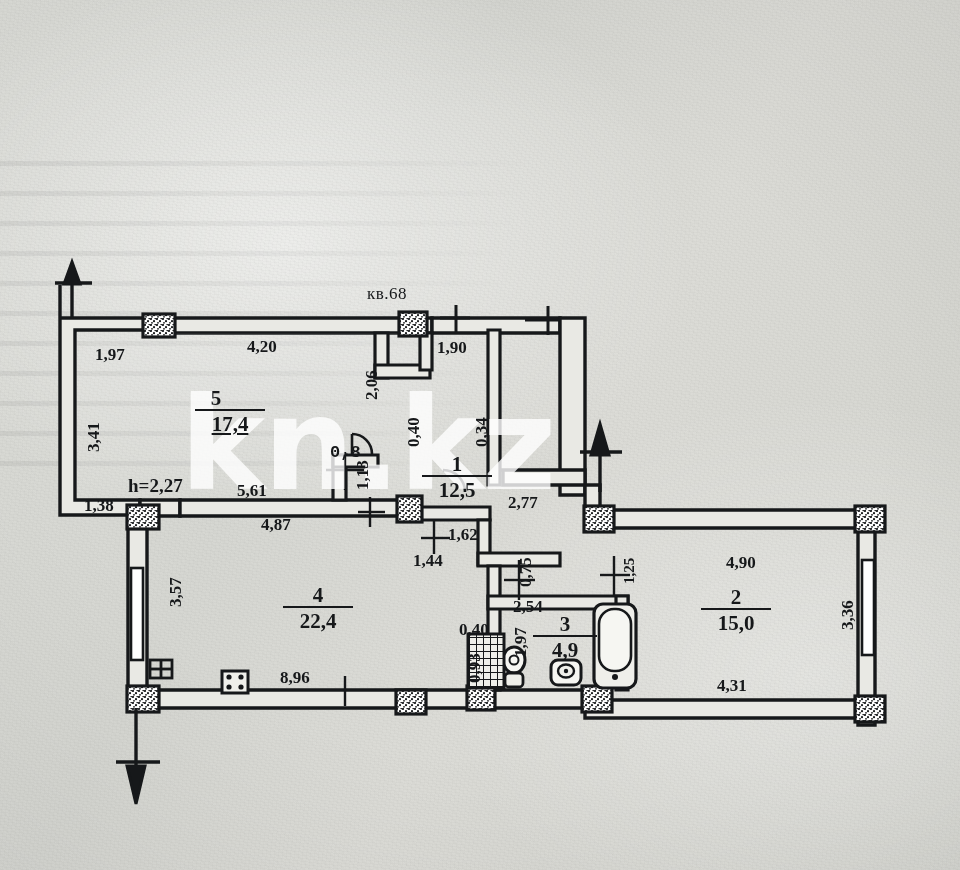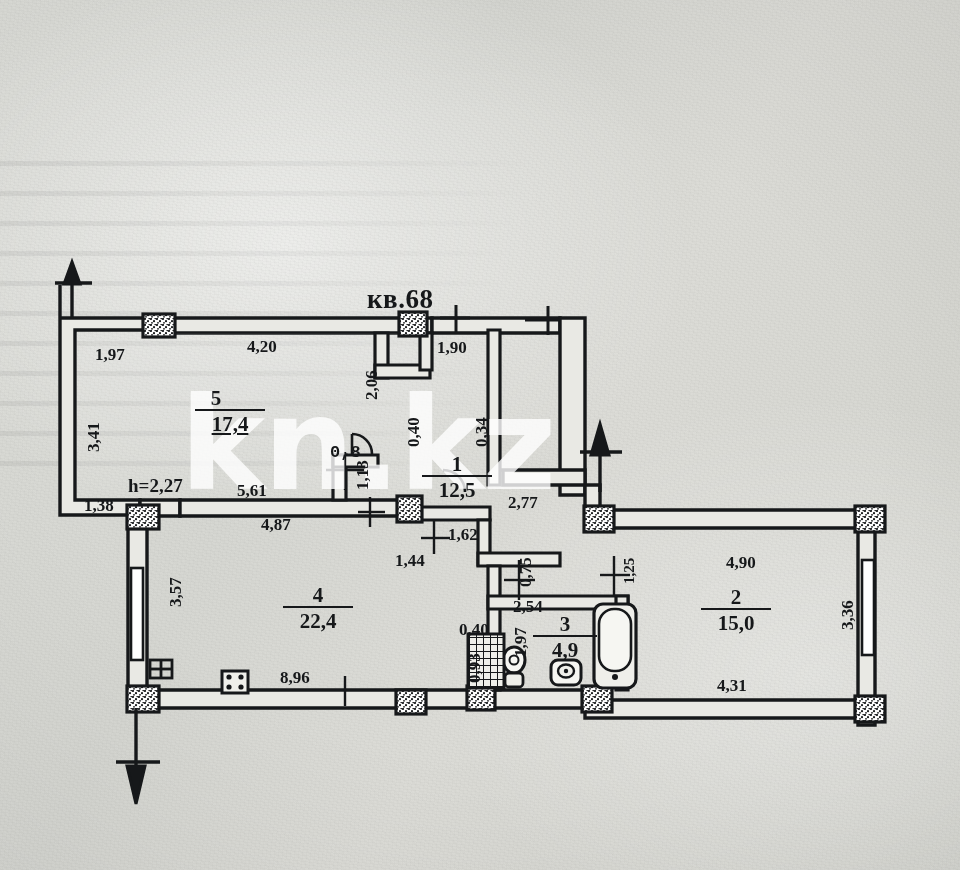--- a/index.html
+++ b/index.html
@@ -40,21 +40,21 @@
     font-family:"DejaVu Sans", sans-serif;
     font-weight:700;color:rgba(255,255,255,.80);
     letter-spacing:-2px;
     user-select:none;
   }
   .lbl{position:absolute;white-space:nowrap;color:#16181a;}
   .dim{font-size:17px;font-weight:700;font-family:"Liberation Serif",serif;}
   .dimv{transform-origin:left top;}
   .roomnum{font-size:21px;font-weight:700;text-align:center;}
   .roomarea{font-size:21px;font-weight:700;text-align:center;border-top:2px solid #16181a;padding-top:1px;}
-  .title{font-size:27px;font-weight:700;letter-spacing:.5px;}
+  .title{font-size:17px;font-weight:400;letter-spacing:.5px;}
   .hgt{font-size:19px;font-weight:700;}
 </style>
 </head>
 <body>
 
 <div id="paper"></div>
 <div id="grain"></div>
 <div id="ghost"></div>
 
 <svg id="plan" viewBox="0 0 960 870">
@@ -249,21 +249,21 @@
   <div class="lbl roomarea" style="left:283px;top:606px;width:70px;">22,4</div>
 
   <div class="lbl dim" style="left:95px;top:345px;">1,97</div>
   <div class="lbl dim" style="left:247px;top:337px;">4,20</div>
   <div class="lbl dim" style="left:437px;top:338px;">1,90</div>
   <div class="lbl dim" style="left:237px;top:481px;">5,61</div>
   <div class="lbl dim" style="left:84px;top:496px;">1,38</div>
   <div class="lbl dim" style="left:261px;top:515px;">4,87</div>
   <div class="lbl dim" style="left:508px;top:493px;">2,77</div>
   <div class="lbl dim" style="left:448px;top:525px;">1,62</div>
-  <div class="lbl dim" style="left:395px;top:551px;">1,44</div>
+  <div class="lbl dim" style="left:413px;top:551px;">1,44</div>
   <div class="lbl dim" style="left:513px;top:597px;">2,54</div>
   <div class="lbl dim" style="left:459px;top:620px;">0,40</div>
   <div class="lbl dim" style="left:726px;top:537px;margin-top:16px;">4,90</div>
   <div class="lbl dim" style="left:280px;top:668px;">8,96</div>
   <div class="lbl dim" style="left:717px;top:676px;">4,31</div>
 
   <div class="lbl dim dimv" style="left:84px;top:452px;transform:rotate(-90deg);">3,41</div>
   <div class="lbl dim dimv" style="left:362px;top:400px;transform:rotate(-90deg);">2,06</div>
   <div class="lbl dim dimv" style="left:404px;top:447px;transform:rotate(-90deg);">0,40</div>
   <div class="lbl dim dimv" style="left:472px;top:447px;transform:rotate(-90deg);">0,34</div>

